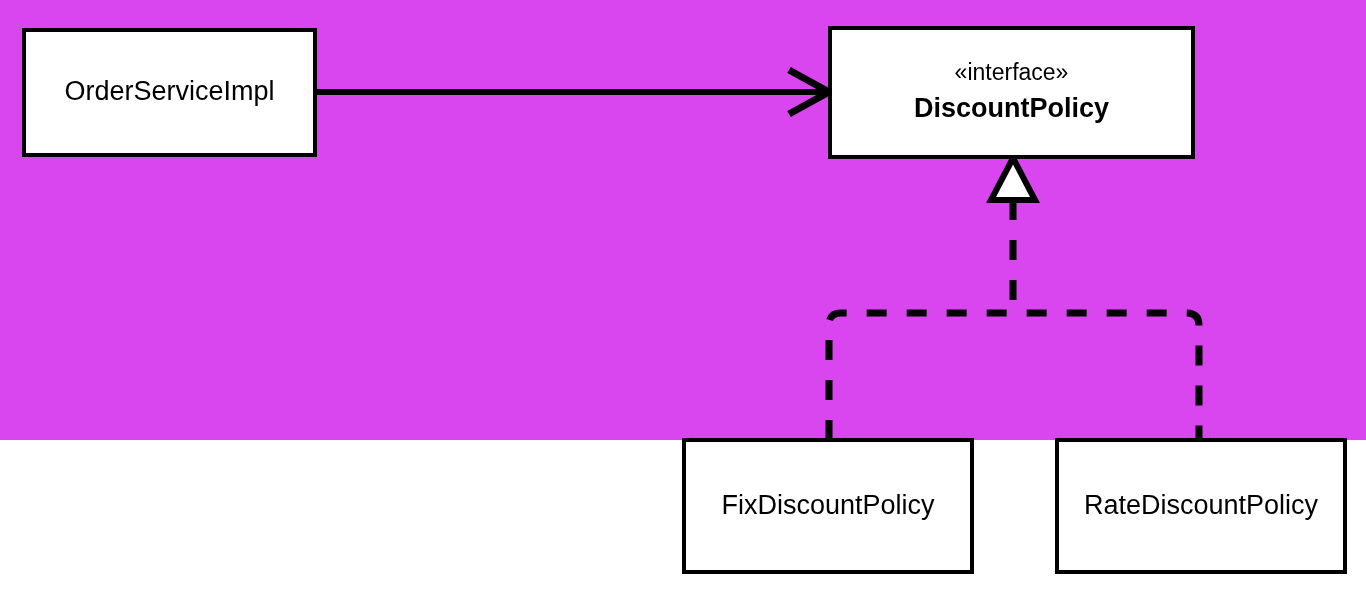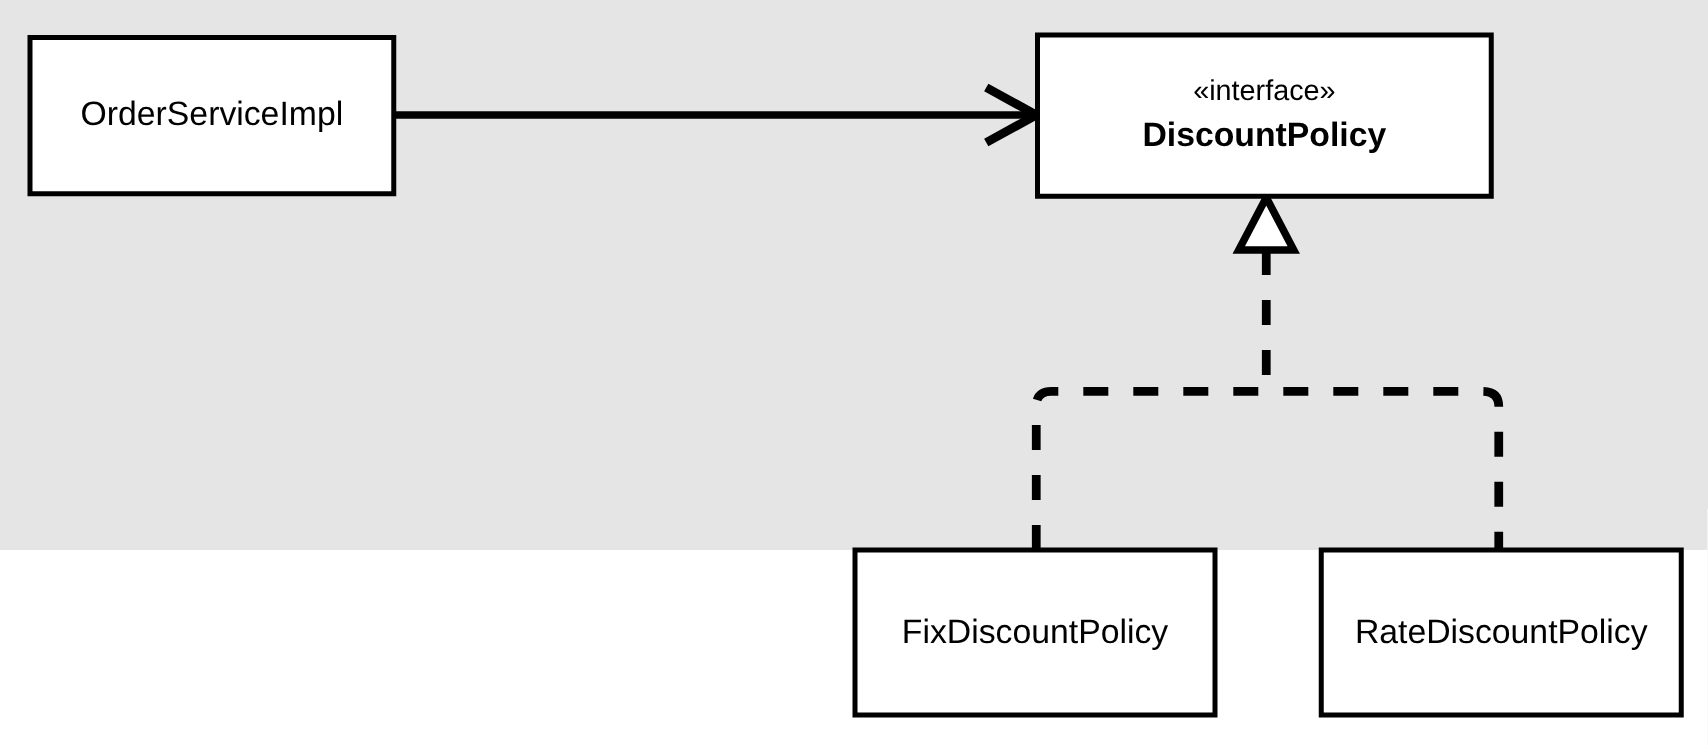--- a/index.html
+++ b/index.html
@@ -10,21 +10,21 @@
   body {
     width: 1366px;
     height: 596px;
     font-family: "Liberation Sans", sans-serif;
     overflow: hidden;
   }
   #diagram-root {
     position: relative;
     width: 1366px;
     height: 440px;
-    background: #e5e5e5;
+    background: #d946ef;
   }
   svg.uml-canvas {
     position: absolute;
     top: 0;
     left: 0;
     width: 1366px;
     height: 596px;
     display: block;
   }
   .class-box-rect {

